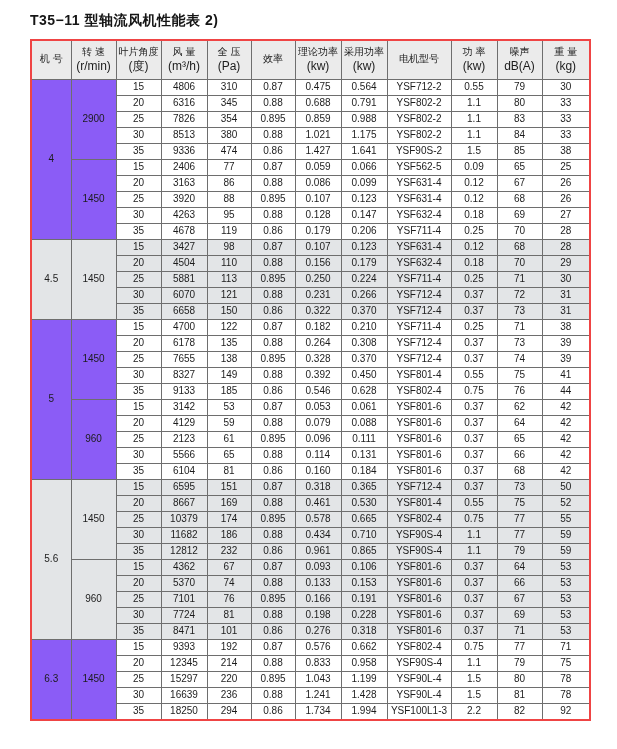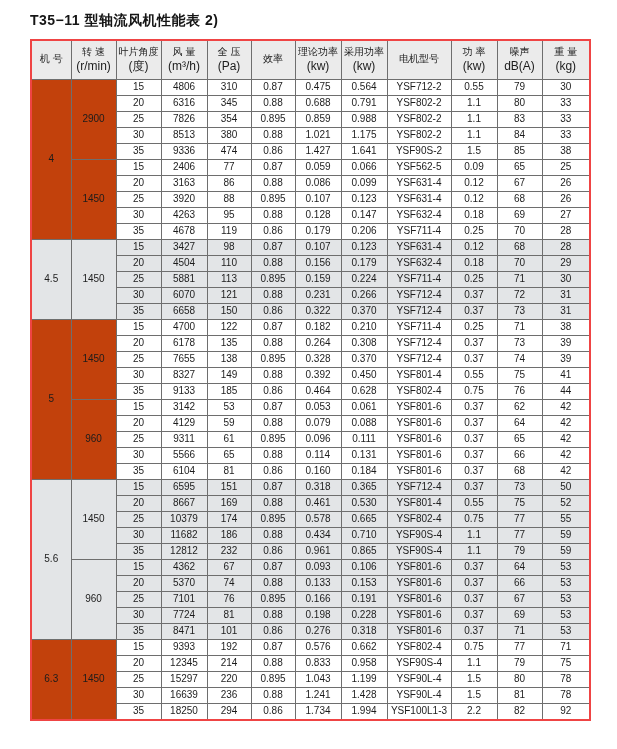--- a/index.html
+++ b/index.html
@@ -46,21 +46,21 @@
     padding: 2px 1px;
   }
   .perf-table thead .h2 {
     display: block;
     font-size: 12px;
     margin-top: 1px;
   }
   .perf-table thead .h1 { display: block; }
   .perf-table tbody td { height: 15px; }
   .perf-table tr.shaded td { background: #e3e5e7; }
-  .perf-table td.group-cell, .perf-table td.speed-cell { background: #c2410c; }
+  .perf-table td.group-cell, .perf-table td.speed-cell { background: #8b5cf6; }
   .perf-table tr.shaded td.group-cell, .perf-table tr.shaded td.speed-cell { background: #e3e5e7; }
 </style>
 </head>
 <body>
 
 <div class="page">
   <div class="doc-title">T35−11 型轴流风机性能表 2)</div>
 
   <table class="perf-table">
     <colgroup>
@@ -277,21 +277,21 @@
           <td>YSF632-4</td>
           <td>0.18</td>
           <td>70</td>
           <td>29</td>
         </tr>
         <tr class="shaded">
           <td>25</td>
           <td>5881</td>
           <td>113</td>
           <td>0.895</td>
-          <td>0.159</td>
+          <td>0.250</td>
           <td>0.224</td>
           <td>YSF711-4</td>
           <td>0.25</td>
           <td>71</td>
           <td>30</td>
         </tr>
         <tr class="shaded">
           <td>30</td>
           <td>6070</td>
           <td>121</td>
@@ -363,21 +363,21 @@
           <td>YSF801-4</td>
           <td>0.55</td>
           <td>75</td>
           <td>41</td>
         </tr>
         <tr>
           <td>35</td>
           <td>9133</td>
           <td>185</td>
           <td>0.86</td>
-          <td>0.464</td>
+          <td>0.546</td>
           <td>0.628</td>
           <td>YSF802-4</td>
           <td>0.75</td>
           <td>76</td>
           <td>44</td>
         </tr>
         <tr>
           <td class="speed-cell" rowspan="5">960</td>
           <td>15</td>
           <td>3142</td>
@@ -397,21 +397,21 @@
           <td>0.88</td>
           <td>0.079</td>
           <td>0.088</td>
           <td>YSF801-6</td>
           <td>0.37</td>
           <td>64</td>
           <td>42</td>
         </tr>
         <tr>
           <td>25</td>
-          <td>9311</td>
+          <td>2123</td>
           <td>61</td>
           <td>0.895</td>
           <td>0.096</td>
           <td>0.111</td>
           <td>YSF801-6</td>
           <td>0.37</td>
           <td>65</td>
           <td>42</td>
         </tr>
         <tr>

